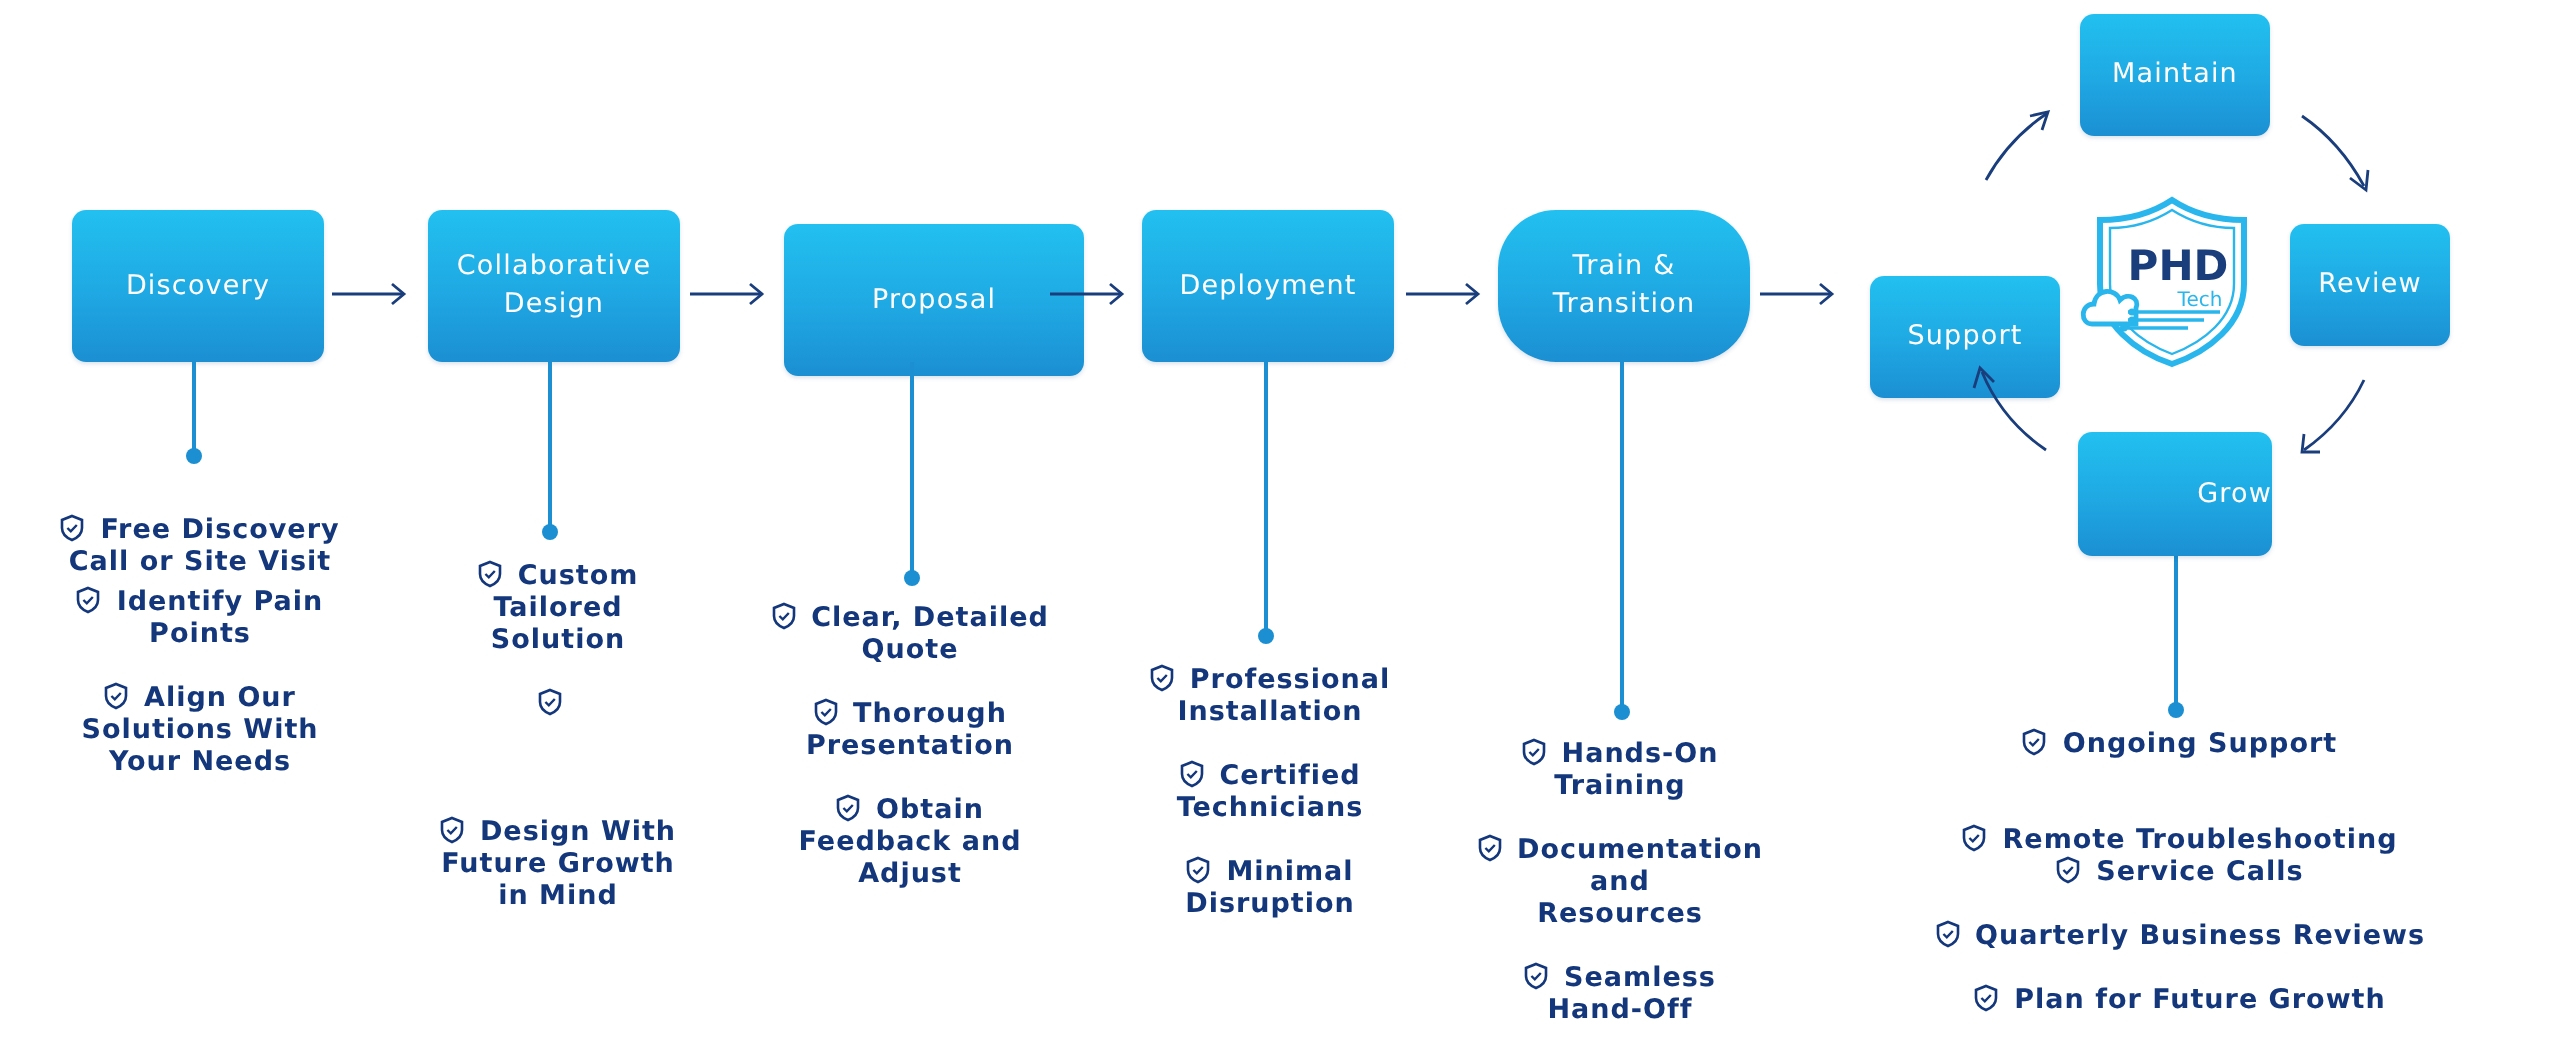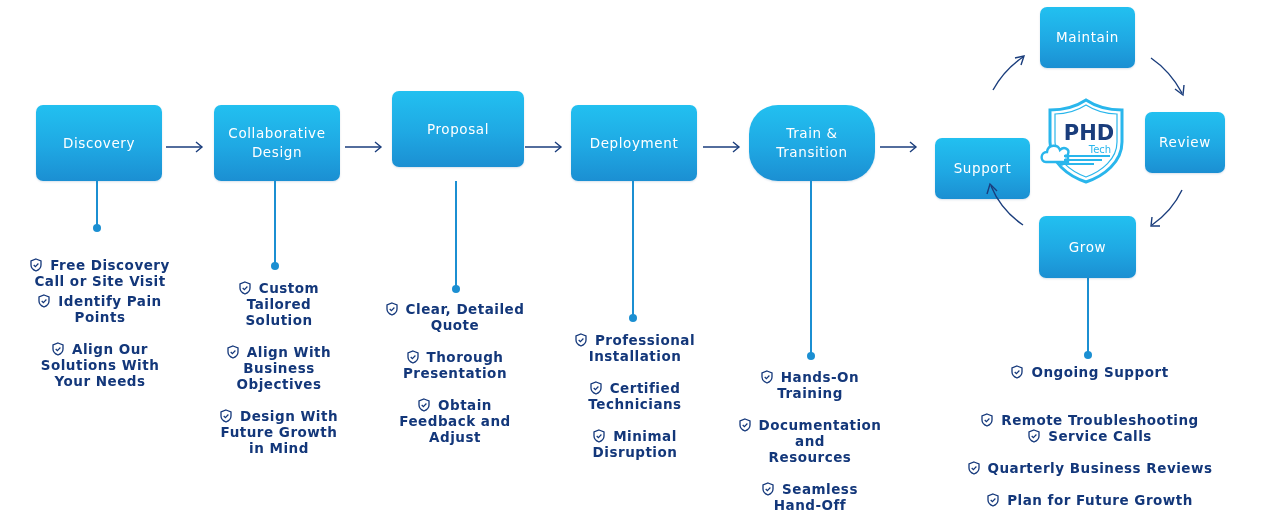--- a/index.html
+++ b/index.html
@@ -34,21 +34,21 @@
 </head>
 <body>
 
 <div class="box" style="left:36px;top:105px;width:126px;height:76px;">
     <span>Discovery</span>
   </div>
 <div class="box" style="left:214px;top:105px;width:126px;height:76px;">
     <span>Collaborative
 Design</span>
   </div>
-<div class="box" style="left:392px;top:91px;width:132px;height:76px;">
+<div class="box" style="left:392px;top:112px;width:150px;height:76px;">
     <span>Proposal</span>
   </div>
 <div class="box" style="left:571px;top:105px;width:126px;height:76px;">
     <span>Deployment</span>
   </div>
 <div class="box" style="left:749px;top:105px;width:126px;height:76px;border-radius:29px;">
     <span>Train &amp;
 Transition</span>
   </div>
 
@@ -108,23 +108,21 @@
 <div class="list" style="left:194px;top:280px;width:170px;">
   <div class="item" style="top:0"><svg class="shield" viewBox="0 0 12 14">
         <path d="M6 1 L11 3 L11 7 C11 10 8.5 12 6 13 C3.5 12 1 10 1 7 L1 3 Z" fill="none" stroke="#13377a" stroke-width="1.3"></path>
         <polyline points="3.7,7 5.4,8.7 8.4,5.5" fill="none" stroke="#13377a" stroke-width="1.2"></polyline>
       </svg><span>Custom
 Tailored
 Solution</span></div>
   <div class="item" style="top:64px"><svg class="shield" viewBox="0 0 12 14">
         <path d="M6 1 L11 3 L11 7 C11 10 8.5 12 6 13 C3.5 12 1 10 1 7 L1 3 Z" fill="none" stroke="#13377a" stroke-width="1.3"></path>
         <polyline points="3.7,7 5.4,8.7 8.4,5.5" fill="none" stroke="#13377a" stroke-width="1.2"></polyline>
-      </svg><span>Align With
-Business
-Objectives</span></div>
+      </svg></div>
   <div class="item" style="top:128px"><svg class="shield" viewBox="0 0 12 14">
         <path d="M6 1 L11 3 L11 7 C11 10 8.5 12 6 13 C3.5 12 1 10 1 7 L1 3 Z" fill="none" stroke="#13377a" stroke-width="1.3"></path>
         <polyline points="3.7,7 5.4,8.7 8.4,5.5" fill="none" stroke="#13377a" stroke-width="1.2"></polyline>
       </svg><span>Design With
 Future Growth
 in Mind</span></div>
 </div>
 
 <div class="list" style="left:370px;top:301px;width:170px;">
   <div class="item" style="top:0"><svg class="shield" viewBox="0 0 12 14">
@@ -184,21 +182,21 @@
 
 <div class="box" style="left:935px;top:103px;width:95px;height:61px;margin-top:35px;">
     <span>Support</span>
   </div>
 <div class="box" style="left:1040px;top:7px;width:95px;height:61px;">
     <span>Maintain</span>
   </div>
 <div class="box" style="left:1145px;top:112px;width:80px;height:61px;">
     <span>Review</span>
   </div>
-<div class="box" style="left:1039px;top:216px;width:97px;height:62px;">
+<div class="box" style="left:1039px;top:216px;width:97px;height:62px;justify-content:flex-end;">
     <span>Grow</span>
   </div>
 
 <svg class="cyc-arrow" style="left:990px;top:52px" width="40" height="42">
     <path d="M3 38 Q14 18 33 5" fill="none" stroke="#1a3d7c" stroke-width="1.4"></path>
     <polyline points="25,6 34,4 31,13" fill="none" stroke="#1a3d7c" stroke-width="1.4"></polyline>
   </svg>
 <svg class="cyc-arrow" style="left:1148px;top:55px" width="40" height="44">
     <path d="M3 3 Q22 16 34 38" fill="none" stroke="#1a3d7c" stroke-width="1.4"></path>
     <polyline points="27,34 35,40 36,30" fill="none" stroke="#1a3d7c" stroke-width="1.4"></polyline>

